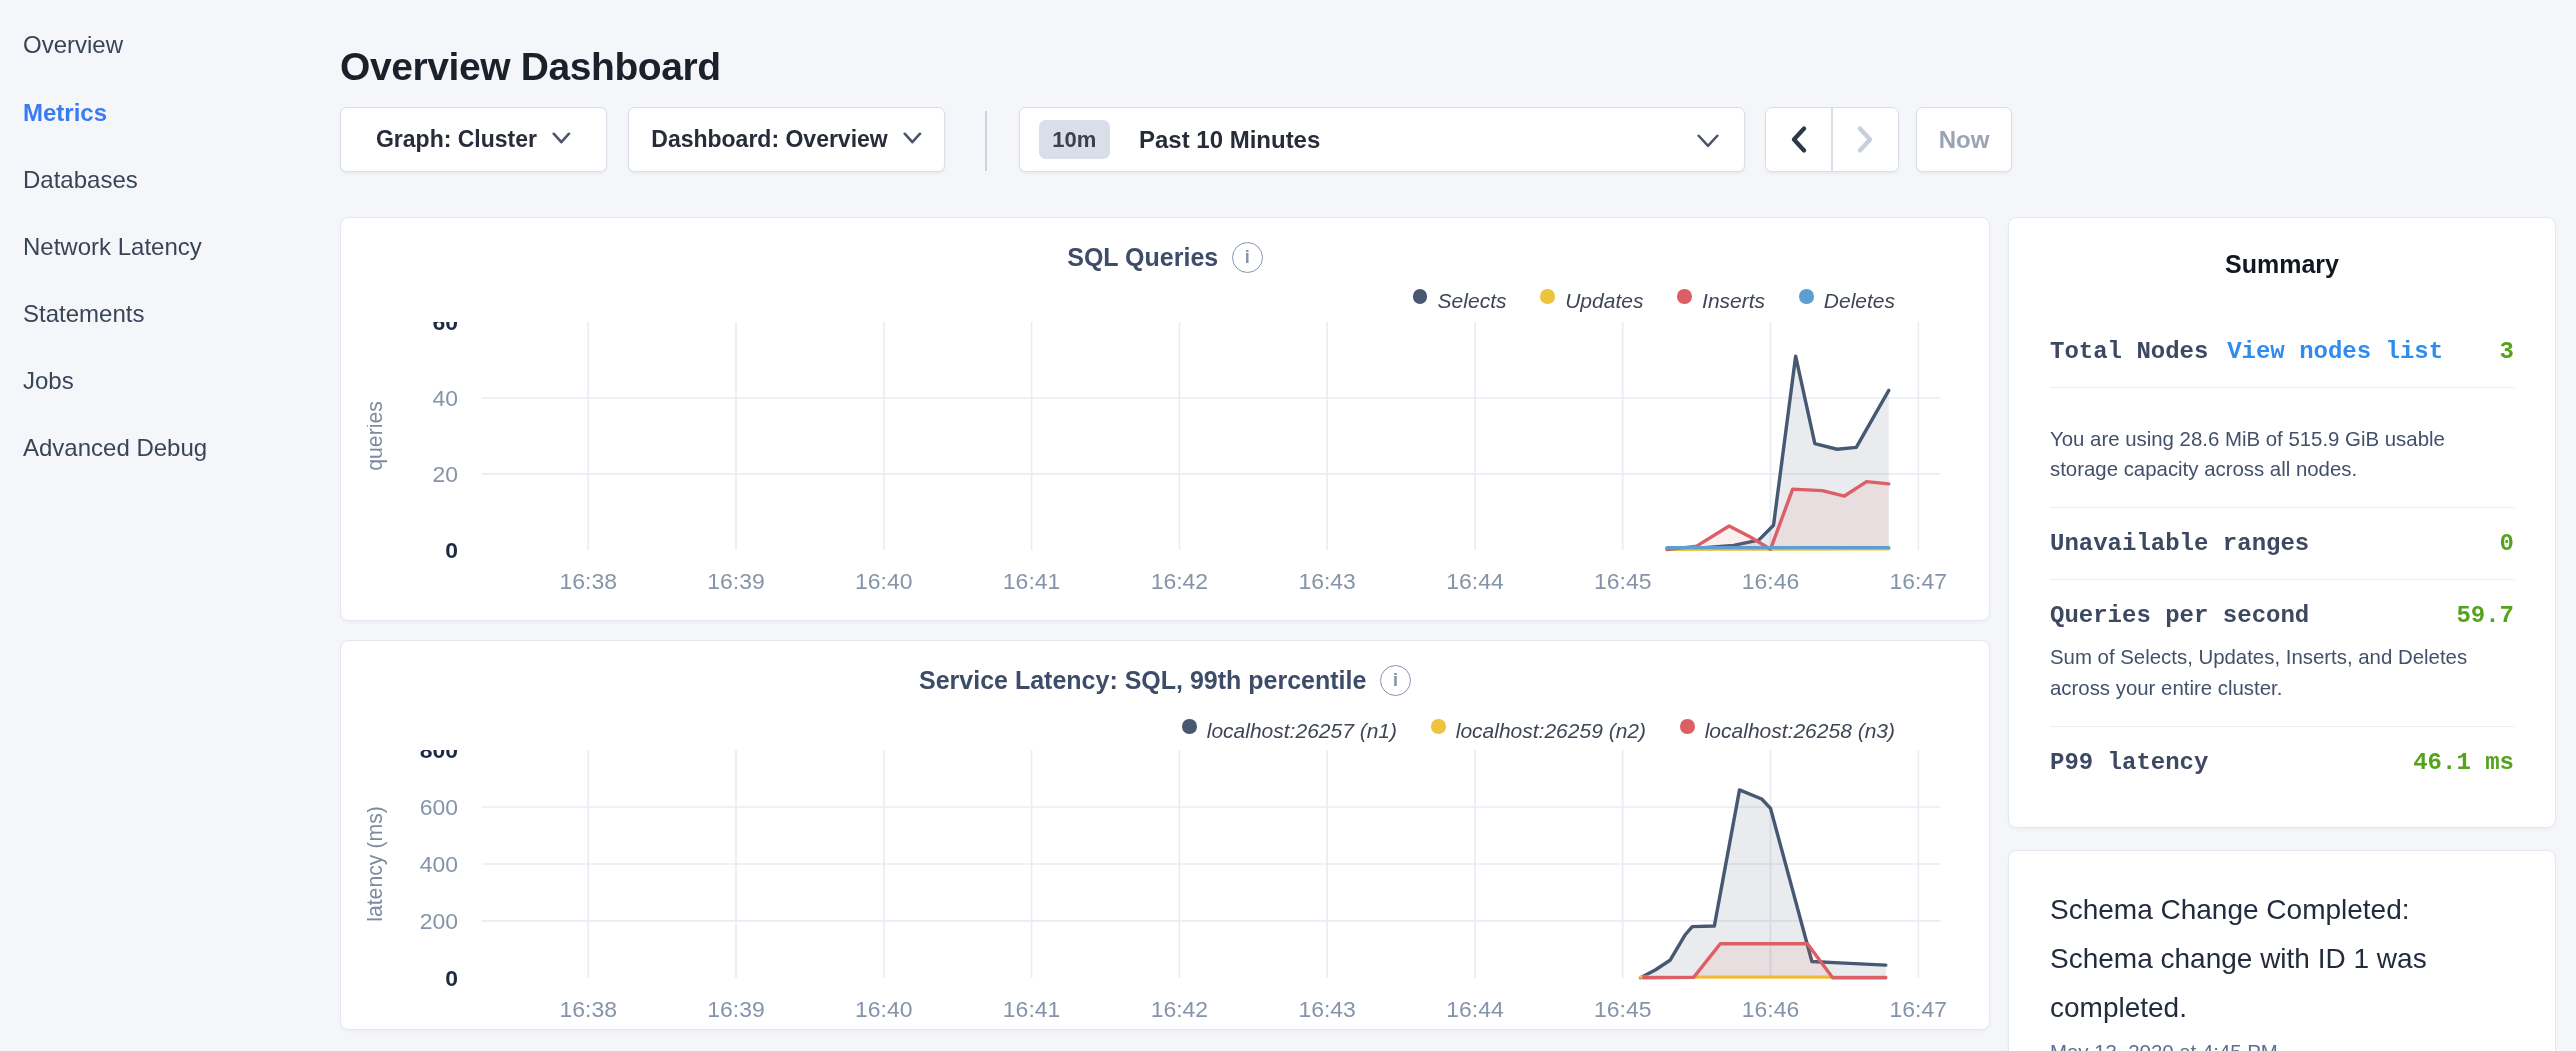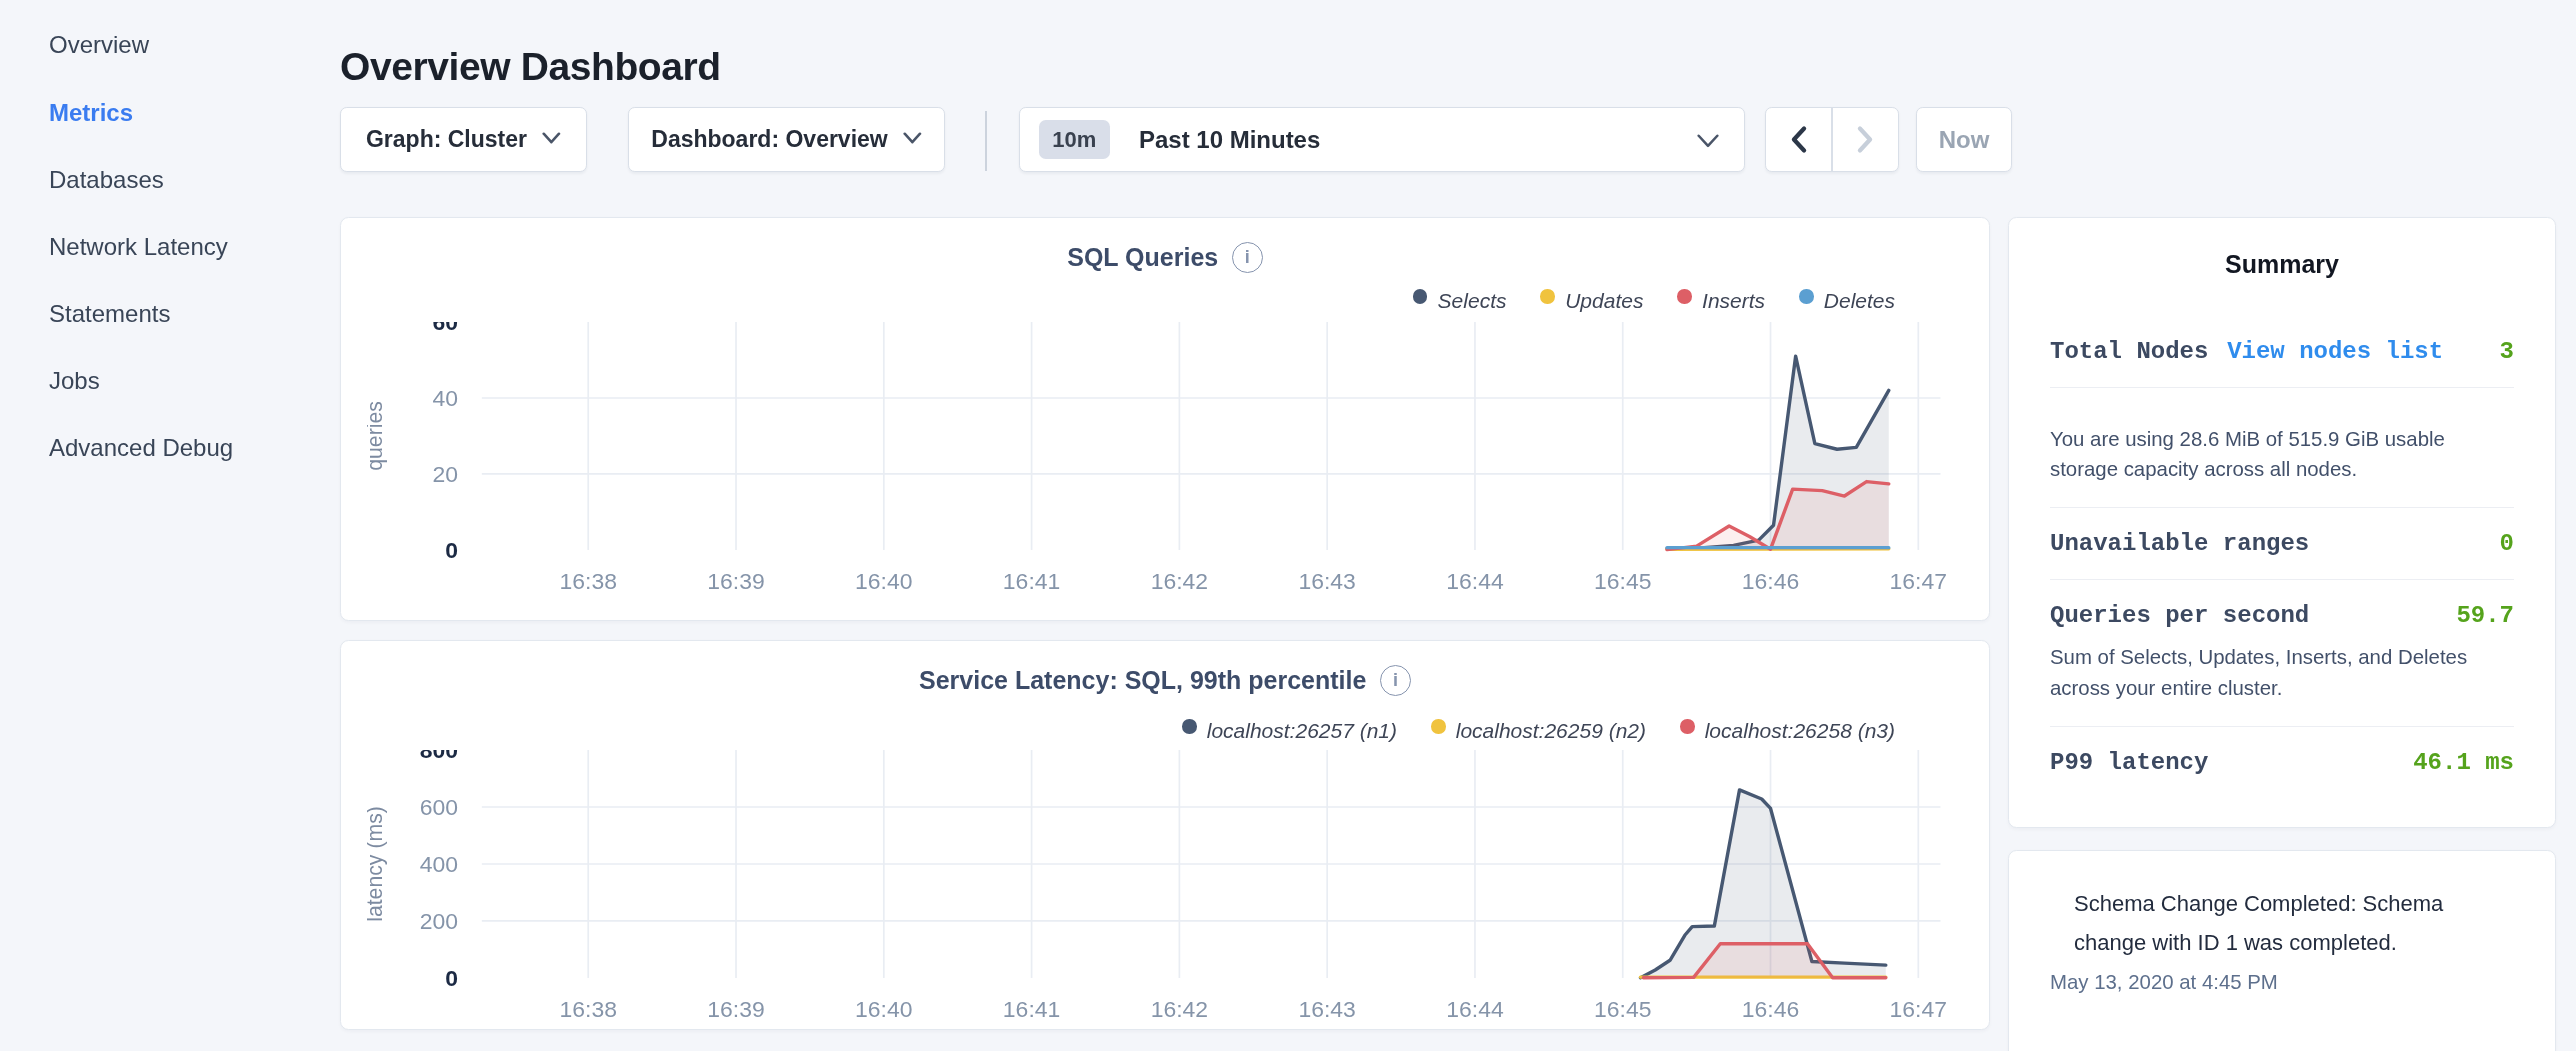--- a/index.html
+++ b/index.html
@@ -6,21 +6,21 @@
   body{
     width:2576px;height:1051px;overflow:hidden;position:relative;
     background:#f4f6fa;
     font-family:"Liberation Sans","DejaVu Sans",sans-serif;
     color:#242c3a;
   }
   
   .sidebar{position:absolute;left:0;top:0;width:333px;height:1051px;padding-top:12px;}
   .nav-item{
     padding:20.4px 0 20.4px 23px;font-size:24px;color:#394557;font-weight:500;
-    cursor:pointer;line-height:1.1;margin-left:26px;
+    cursor:pointer;line-height:1.1;
   }
   .nav-item.active{color:#3a7cf0;font-weight:700;}
   
   .page-title{
     position:absolute;left:340px;top:18.7px;font-size:39px;font-weight:600;
     color:#1b212b;letter-spacing:-0.4px;
   }
   
   .ctl{
     position:absolute;top:107px;height:65px;background:#fff;
@@ -70,39 +70,39 @@
   .panel-header{margin-top:32px;text-align:center;font-size:25px;font-weight:700;color:#121722;}
   .summary-rows{margin:37px 41px 0 41px;}
   .summary-row{padding:22px 0;}
   .summary-row + .summary-row{border-top:1.7px solid #eceef3;}
   .sr-top{display:flex;align-items:flex-start;font-family:Liberation Mono, monospace;}
   .sr-label{font-size:24px;font-weight:700;color:#3c4961;}
   .sr-link{font-size:24px;font-weight:700;color:#2f8ced;margin-left:18.7px;cursor:pointer;}
   .sr-value{margin-left:auto;font-size:24px;font-weight:700;color:#55a31c;}
   .sr-subtext{margin-top:13.6px;font-size:20.4px;color:#42506a;line-height:1.5;}
   .events-list{margin:34px 41px 0 41px;}
-  .event-text{font-size:22px;color:#232c3e;line-height:1.75;margin-left:24px;}
+  .event-text{font-size:28px;color:#232c3e;line-height:1.75;}
   .event-time{margin-top:8.5px;font-size:20.4px;color:#5d6f8c;}
 </style>
 </head>
 <body>
 
 <nav class="sidebar" id="sidebar">
     <div class="nav-item">Overview</div>
     <div class="nav-item active">Metrics</div>
     <div class="nav-item">Databases</div>
     <div class="nav-item">Network Latency</div>
     <div class="nav-item">Statements</div>
     <div class="nav-item">Jobs</div>
     <div class="nav-item">Advanced Debug</div>
   </nav>
 
 <h1 class="page-title">Overview Dashboard</h1>
 
-<div class="ctl" style="left:340px;width:247px;">
+<div class="ctl" style="left:340px;width:267px;">
   <span class="ctl-label">Graph: Cluster</span>
   <span class="chev">
     <svg width="18.7" height="12.8" viewBox="0 0 22 15">
         <polyline points="2,2 11,12 20,2" fill="none" stroke="#4a5568" stroke-width="3" stroke-linecap="round" stroke-linejoin="round"></polyline>
       </svg>
   </span>
 </div>
 
 <div class="ctl" style="left:628px;width:317px;">
   <span class="ctl-label">Dashboard: Overview</span>

